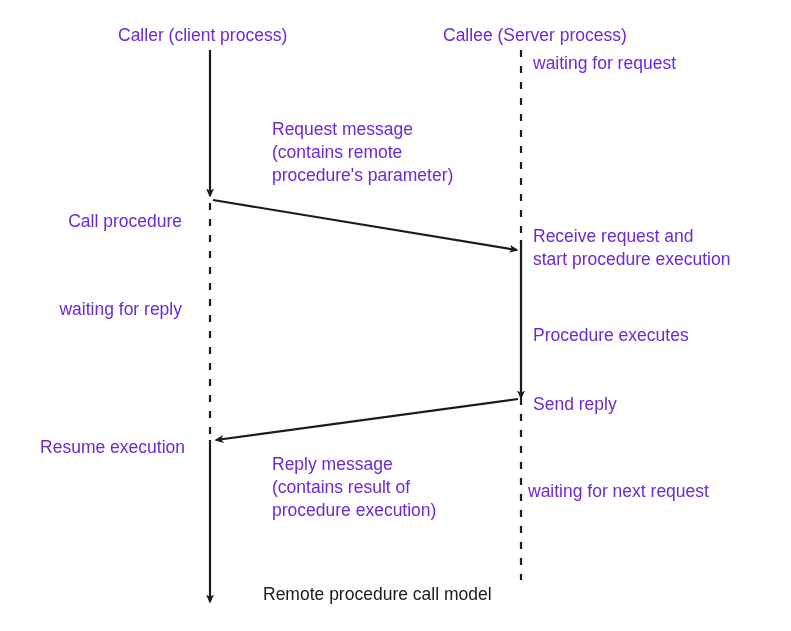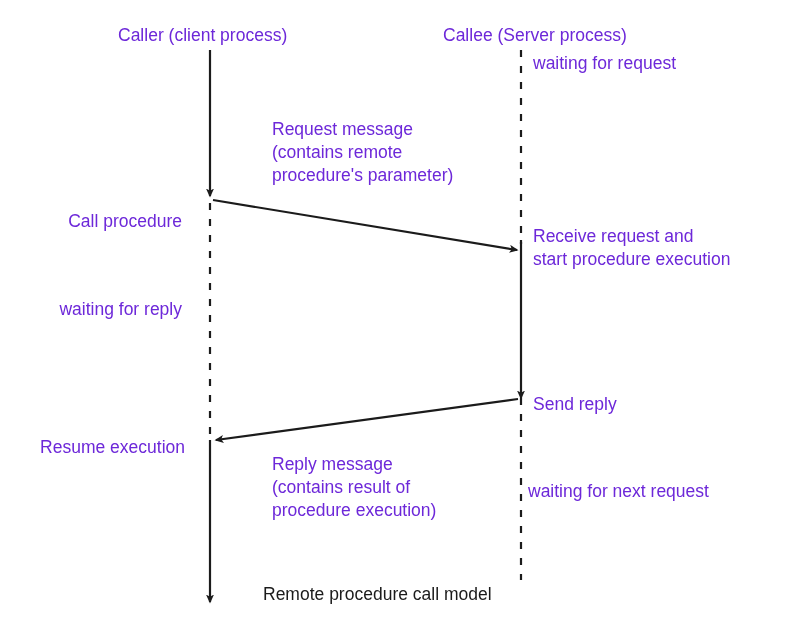--- a/index.html
+++ b/index.html
@@ -95,20 +95,21 @@
 
     <line x1="518" y1="399" x2="216" y2="440" stroke="#1b1b1b" stroke-width="2.2" marker-end="url(#arrowhead)"></line>
   </svg>
 
   <div class="lbl" id="title-caller">Caller (client process)</div>
   <div class="lbl" id="title-callee">Callee (Server process)</div>
 
   <div class="lbl" id="note-waiting-request">waiting for request</div>
   <div class="lbl multiline" id="note-receive">Receive request and
 start procedure execution</div>
+  <div class="lbl" id="note-proc-exec">Procedure executes</div>
   <div class="lbl" id="note-send-reply">Send reply</div>
   <div class="lbl" id="note-waiting-next">waiting for next request</div>
 
   <div class="lbl right-align" id="note-call-proc">Call procedure</div>
   <div class="lbl right-align" id="note-resume">Resume execution</div>
   <div class="lbl right-align" id="note-wait-reply">waiting for reply</div>
 
   <div class="lbl multiline" id="msg-request">Request message
 (contains remote
 procedure's parameter)</div>

